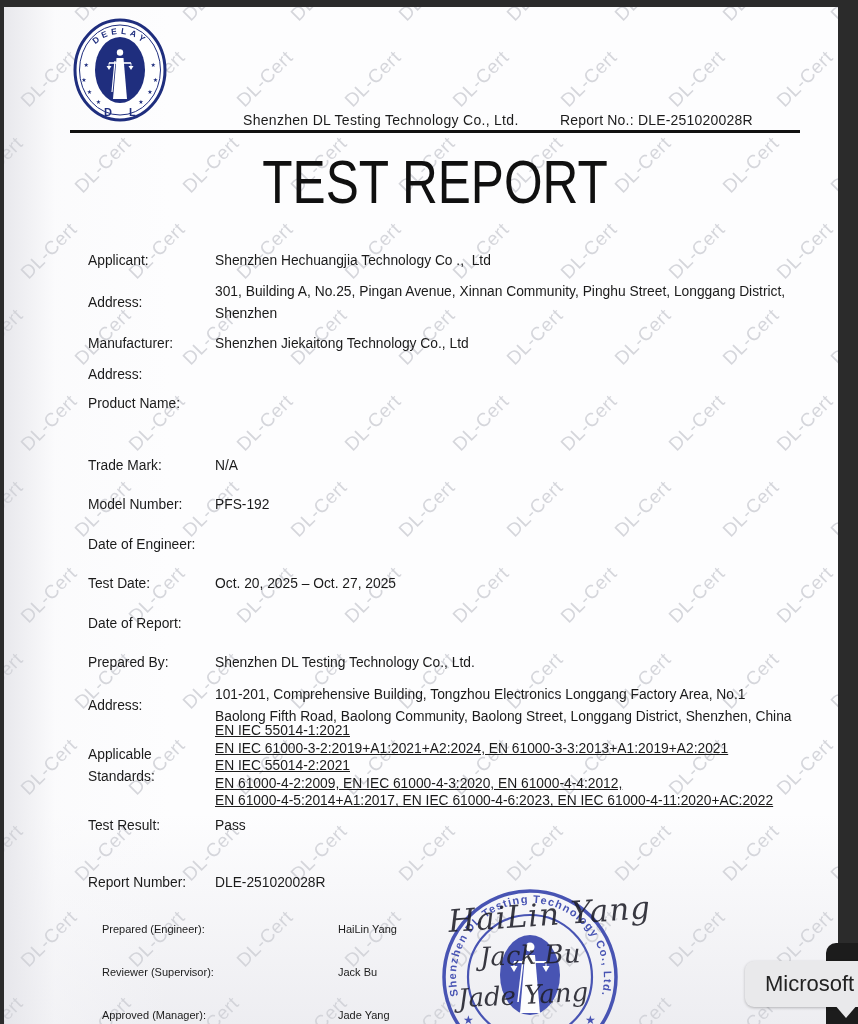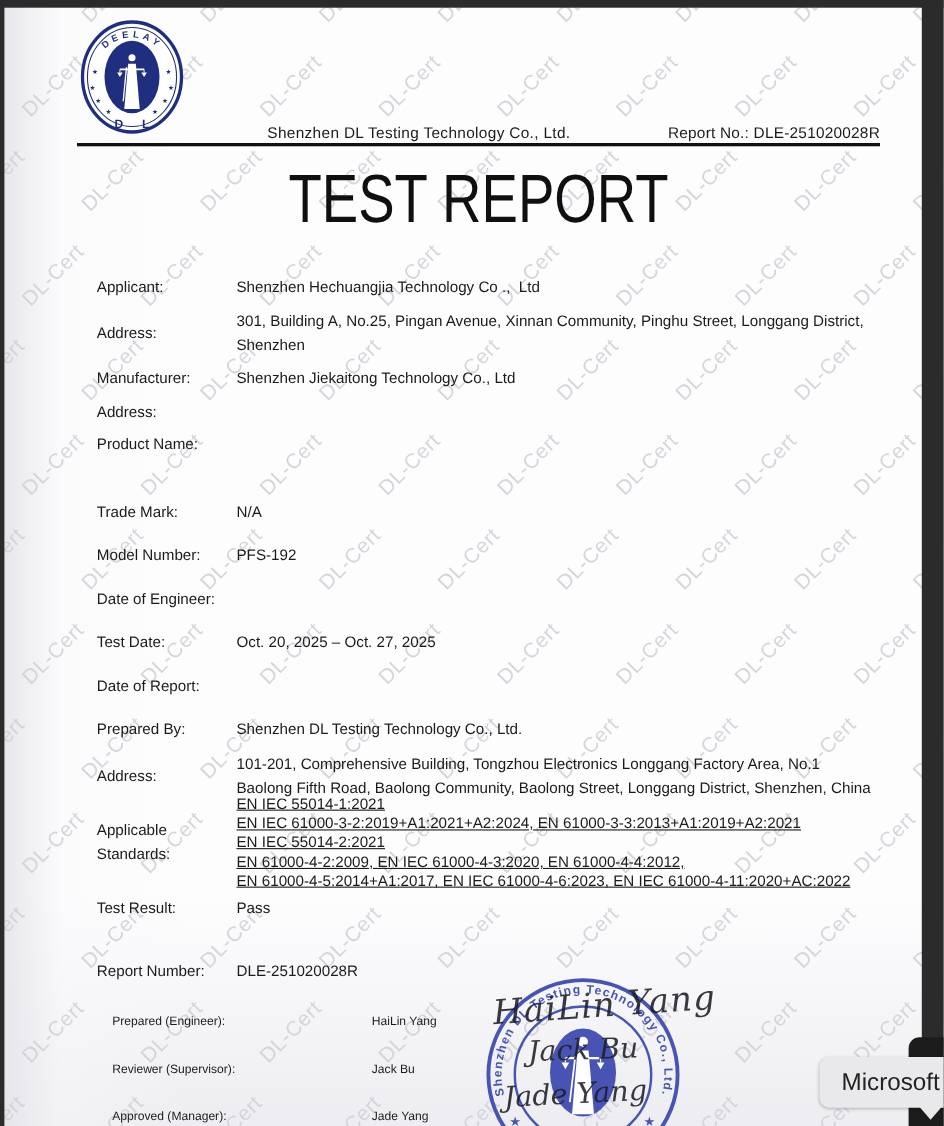--- a/index.html
+++ b/index.html
@@ -8,21 +8,21 @@
         background-image:
           linear-gradient(to right, rgba(228,228,233,0.9) 0px, rgba(248,248,250,0.45) 55px, rgba(255,255,255,0) 170px),
           linear-gradient(to top, rgba(232,232,237,0.75) 0px, rgba(255,255,255,0) 210px);
         font-family:"Liberation Sans","DejaVu Sans",sans-serif;color:#1b1b1b;}
   
   #wm-layer{position:absolute;inset:0;z-index:1;pointer-events:none;}
   .wm{position:absolute;font-size:19px;letter-spacing:0.5px;transform:rotate(-45deg);opacity:0.85;white-space:nowrap;}
   
   .logo-wrap{position:absolute;left:70px;top:14px;width:100px;height:108px;z-index:4;}
   .hdr-company{position:absolute;left:243px;top:112px;font-size:14px;letter-spacing:0.3px;z-index:4;}
-  .hdr-report{position:absolute;left:560px;top:112px;width:240px;text-align:right;font-size:14px;letter-spacing:0.2px;z-index:4;}
+  .hdr-report{position:absolute;left:560px;top:112px;width:240px;font-size:14px;letter-spacing:0.2px;z-index:4;}
   .hdr-rule{position:absolute;left:70px;top:130px;width:730px;height:3px;background:#111;z-index:4;}
   .doc-title{position:absolute;left:75px;top:146px;width:720px;text-align:center;font-size:62px;font-weight:400;color:#101010;transform:scaleX(0.8);transform-origin:50% 50%;z-index:4;white-space:nowrap;}
   
   .frow{position:absolute;left:88px;width:712px;display:flex;align-items:center;z-index:4;font-size:13.8px;}
   .flabel{width:127px;flex:none;line-height:22px;}
   .fvalue{width:585px;line-height:22px;white-space:pre-wrap;}
   .frow.std .fvalue{line-height:17.6px;text-decoration:underline;}
   
   .srow{position:absolute;left:102px;width:540px;display:flex;z-index:4;font-size:11px;}
   .slabel{width:236px;flex:none;line-height:22px;}

